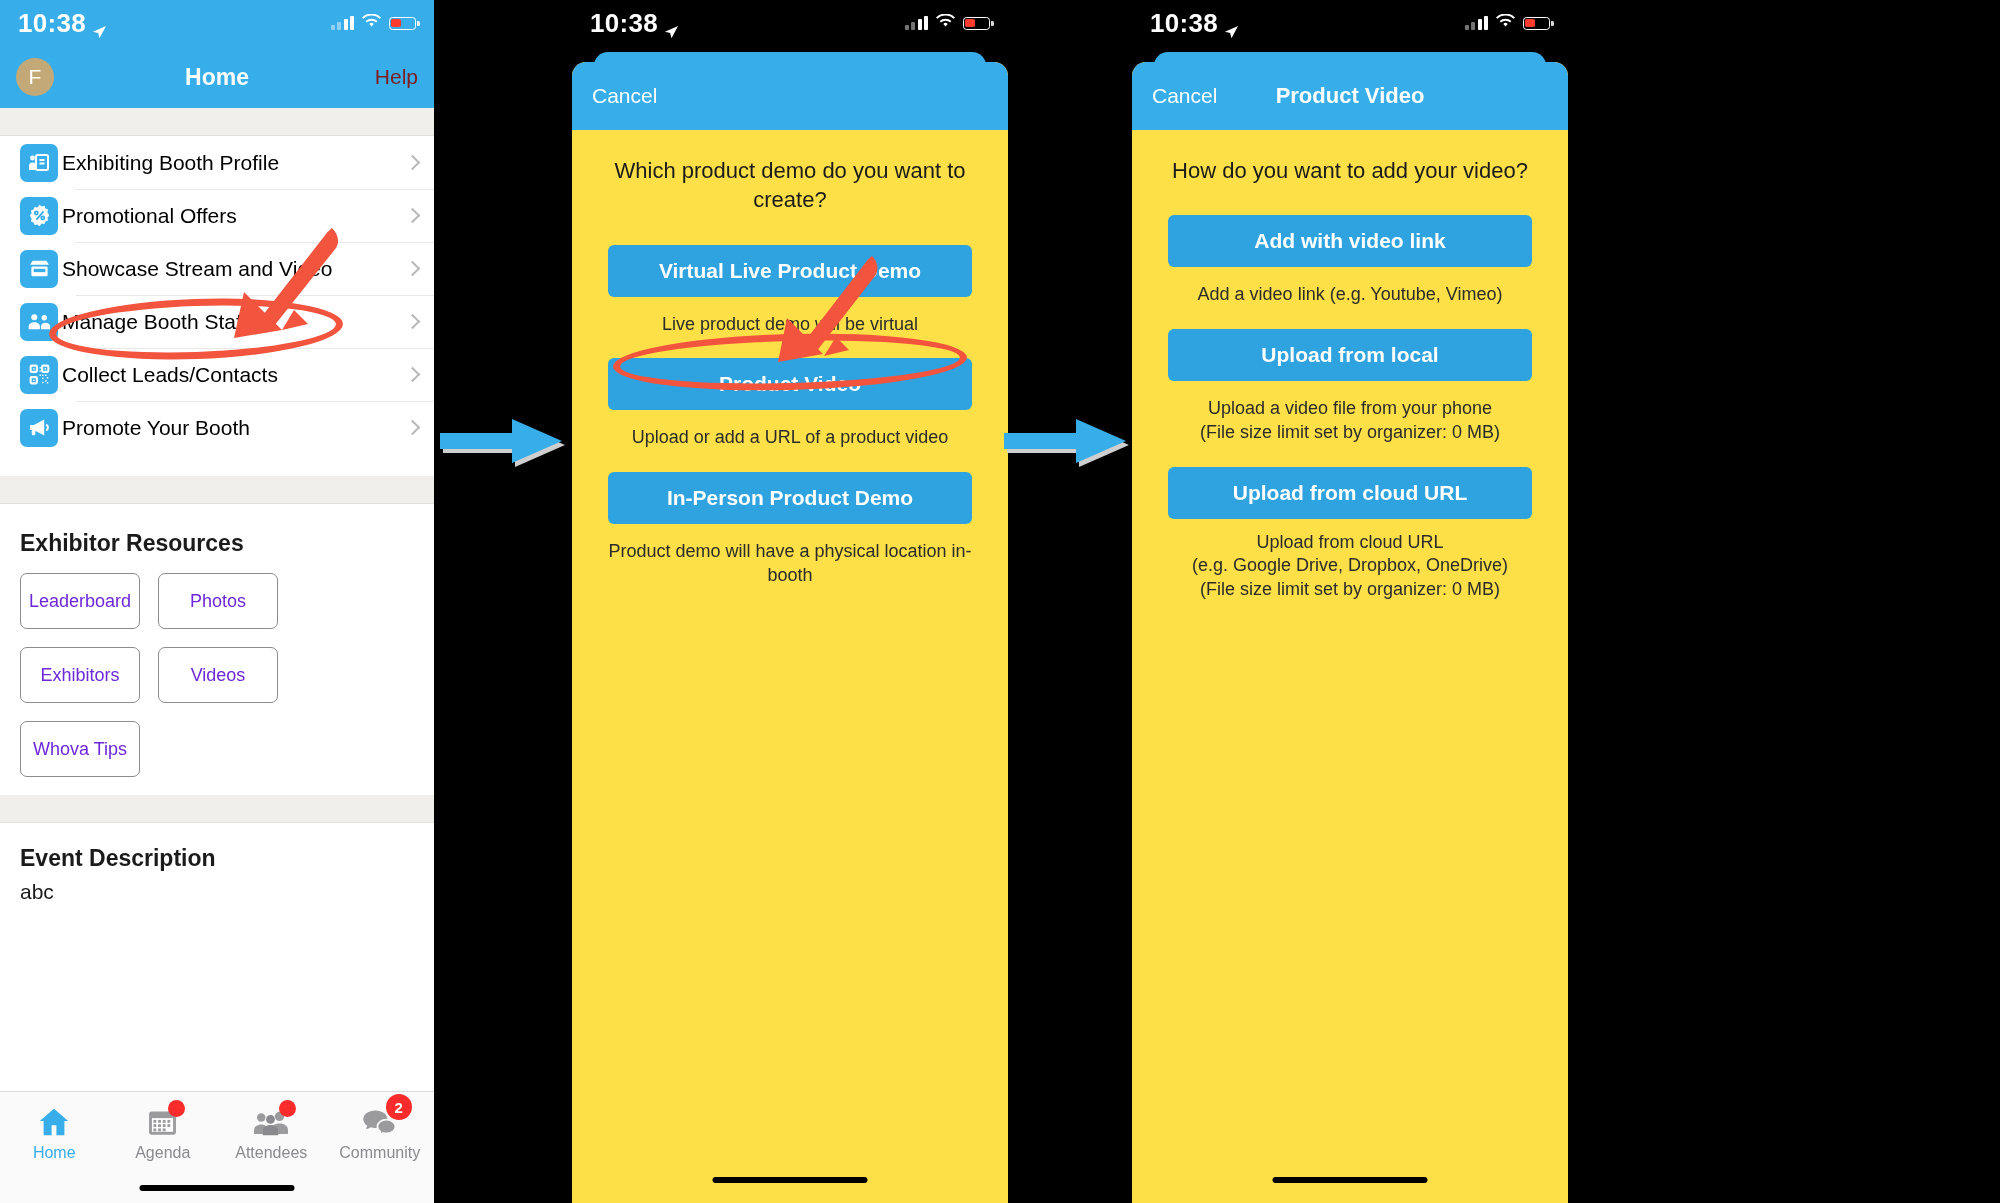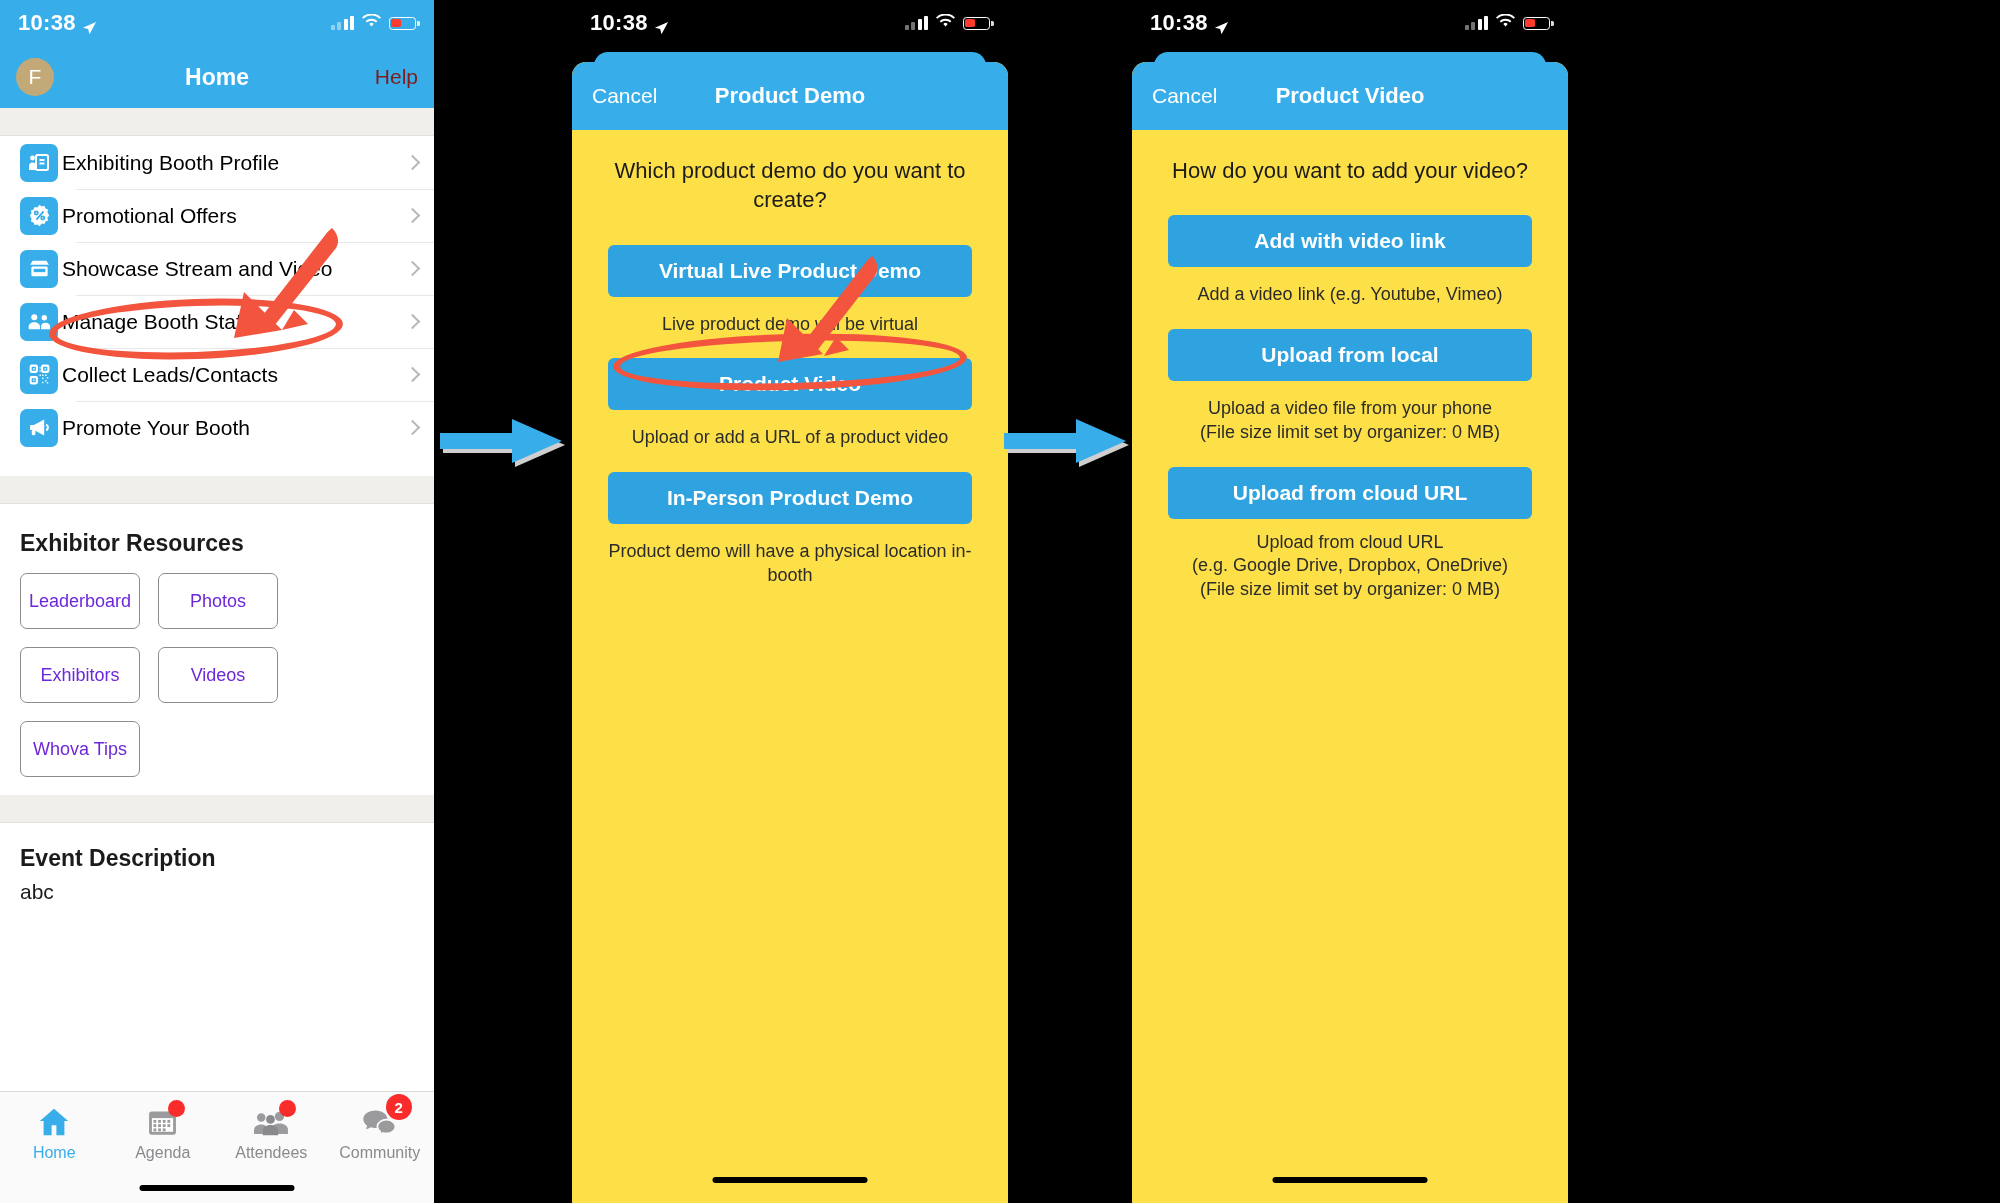--- a/index.html
+++ b/index.html
@@ -11,21 +11,21 @@
   .panel { position:absolute; top:0; height:1203px; overflow:hidden; background:#fff; }
   #panel1 { left:0;    width:434px; }
   #panel2 { left:572px; width:436px; }
   #panel3 { left:1132px; width:436px; }
 
   
   .statusbar { position:relative; height:46px; display:flex; align-items:center;
     padding:0 18px; }
   .sb-blue { background:#37ADEA; }
   .sb-black { background:#000; }
-  .sb-time { font-size:22px; font-weight:700; letter-spacing:.3px; color:#fff;
+  .sb-time { font-size:26px; font-weight:700; letter-spacing:.3px; color:#fff;
     display:flex; align-items:center; gap:6px; }
   .loc-arrow { width:15px; height:15px; display:inline-block; }
   .sb-right { margin-left:auto; display:flex; align-items:center; gap:8px; }
   .bars { display:flex; align-items:flex-end; gap:2.5px; height:14px; }
   .bars i { display:block; width:4px; background:#fff; border-radius:1px; }
   .bars i:nth-child(1){ height:5px; opacity:.45; }
   .bars i:nth-child(2){ height:8px; opacity:.45; }
   .bars i:nth-child(3){ height:11px; }
   .bars i:nth-child(4){ height:14px; }
   .batt { width:27px; height:13px; border:1.8px solid #fff; border-radius:3.5px;
@@ -378,21 +378,20 @@
             <span></span>
           </span>
       </span>
     </div>
 
     <div class="mshadow"></div>
 
     <div class="msheet">
       <div class="mnav">
         <div class="cancel">Cancel</div>
-        <div class="mt">Product Demo</div>
       </div>
       <div class="mbody">
         <div class="mq">Which product demo do you want to create?</div>
 
         <div class="mt30">
           <div class="bigbtn">Virtual Live Product Demo</div>
           <div class="cap mt16">Live product demo will be virtual</div>
         </div>
 
         <div class="mt22">

